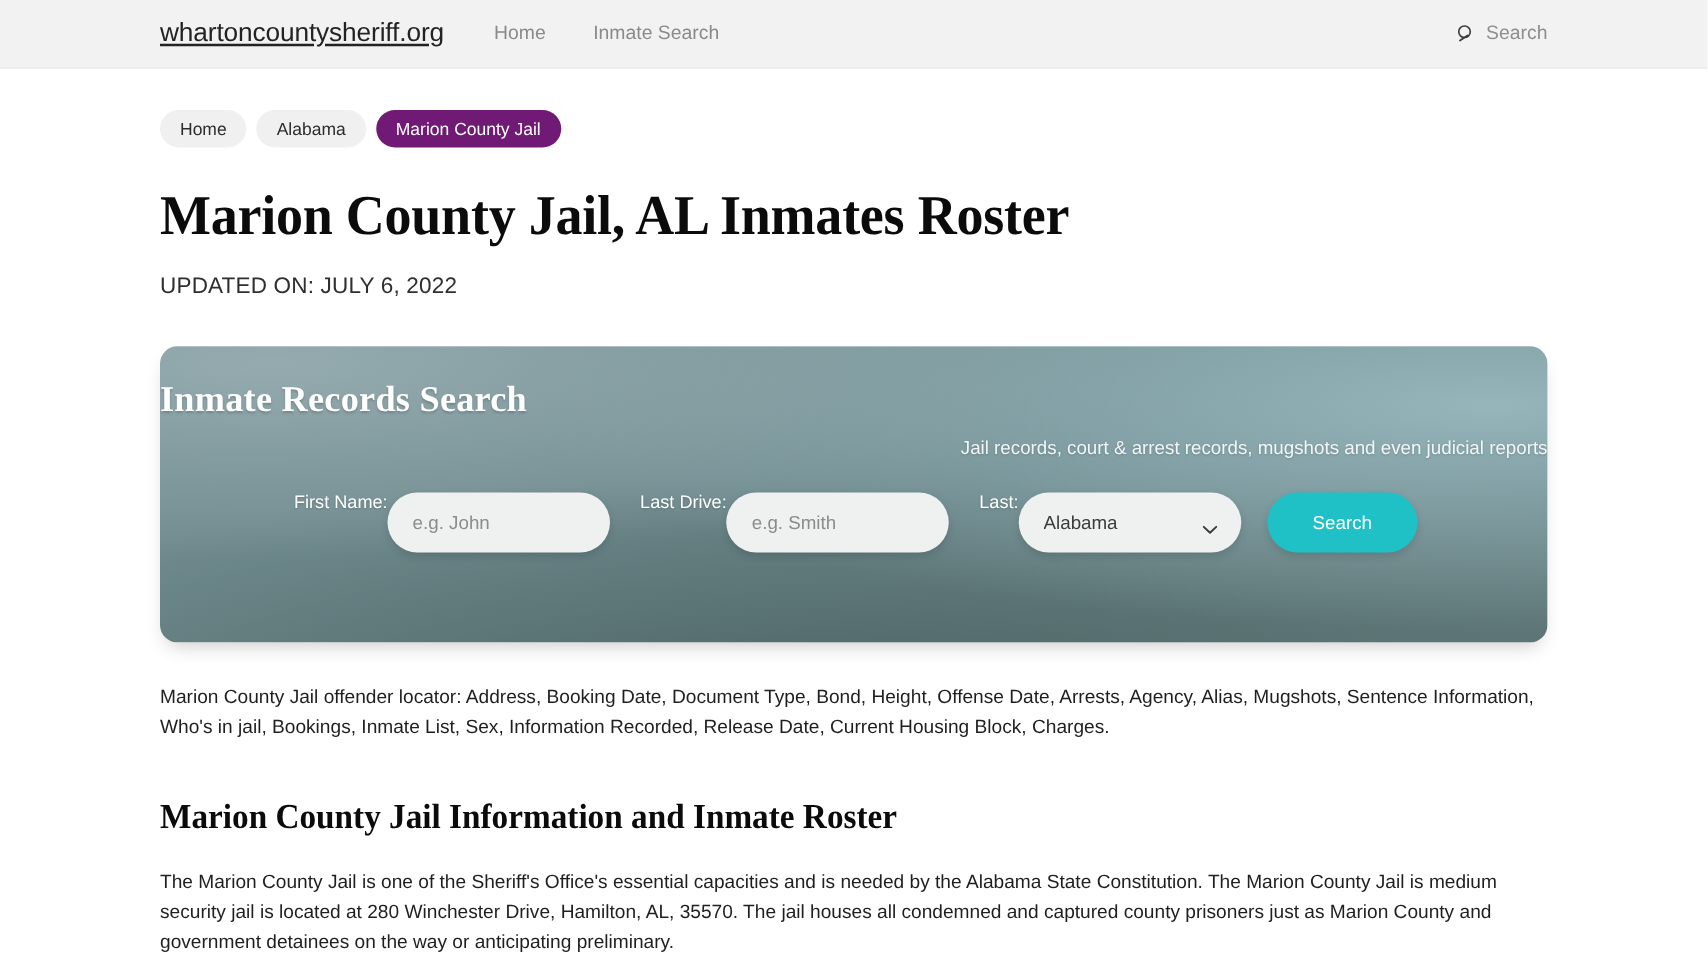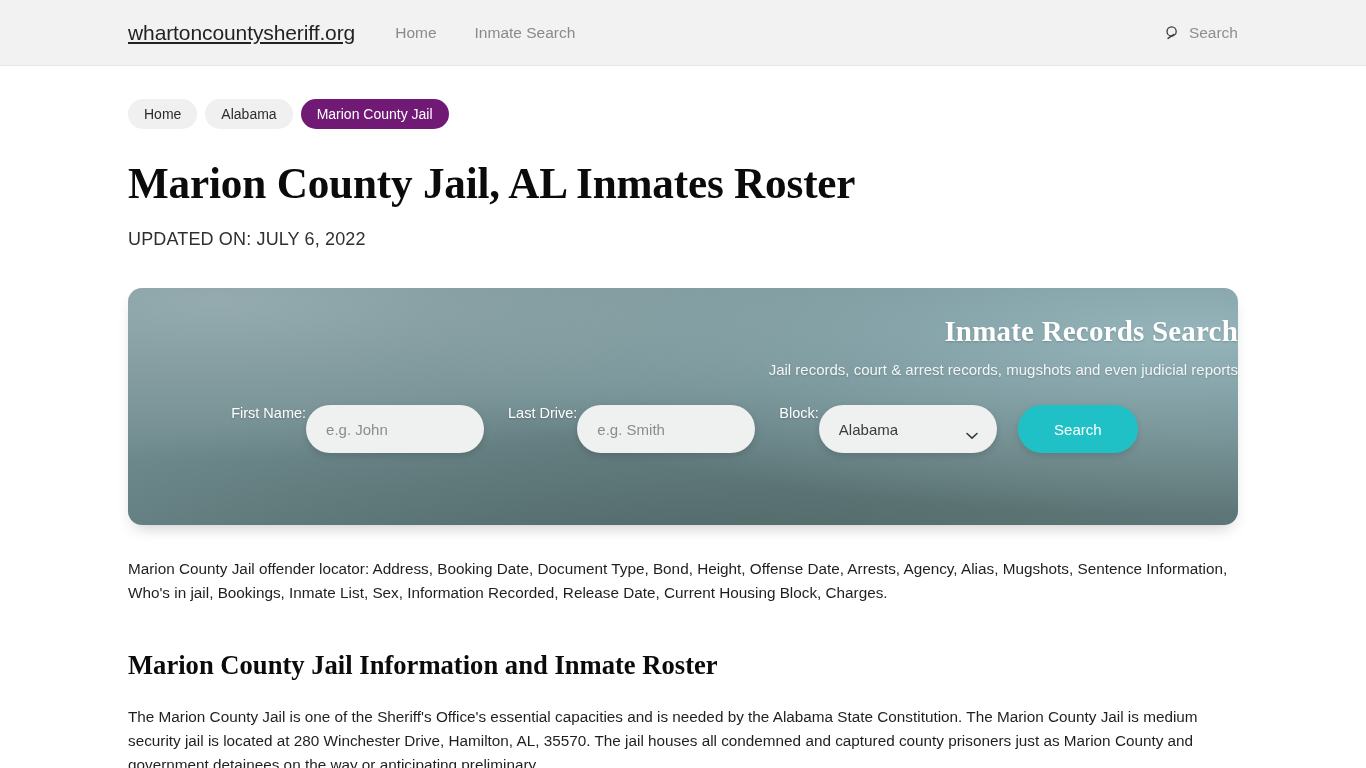--- a/index.html
+++ b/index.html
@@ -10,21 +10,21 @@
     height: 768px;
     overflow: hidden;
     background: #ffffff;
     font-family: "Liberation Sans", sans-serif;
     color: #222222;
     -webkit-font-smoothing: antialiased;
   }
 
   
   .site-header {
-    height: 66px;
+    height: 55px;
     background: #f2f2f2;
     border-bottom: 1px solid #e7e7e7;
     display: flex;
     align-items: flex-end;
     position: relative;
   }
   .header-inner {
     width: 1110px;
     margin: 0 auto;
     display: flex;
@@ -132,21 +132,21 @@
     overflow: hidden;
     background:
       radial-gradient(115% 120% at 8% 6%, rgba(150,172,176,0.95) 0%, rgba(150,172,176,0) 55%),
       radial-gradient(120% 130% at 96% 20%, rgba(152,184,190,0.95) 0%, rgba(152,184,190,0) 58%),
       radial-gradient(120% 120% at 50% 118%, rgba(78,100,100,0.92) 0%, rgba(78,100,100,0) 62%),
       radial-gradient(90% 120% at 82% 88%, rgba(104,128,128,0.75) 0%, rgba(104,128,128,0) 60%),
       linear-gradient(160deg, #748e92 0%, #6f8b8e 35%, #69858a 62%, #5d7678 100%);
     box-shadow: 0 8px 16px -6px rgba(0,0,0,0.22);
   }
   .hero-title {
-    text-align: right;
+    text-align: left;
     font-family: "Liberation Serif", serif;
     font-weight: 700;
     font-size: 29px;
     color: #ffffff;
     letter-spacing: 0.2px;
     margin: 0;
     padding-top: 27px;
     text-shadow: 0 1px 2px rgba(0,0,0,0.18);
   }
   .hero-sub {
@@ -284,21 +284,21 @@
         <label class="field-label">First Name:</label>
         <input class="text-input" type="text" placeholder="e.g. John" style="">
       </div>
 
       <div class="field">
         <label class="field-label">Last Drive:</label>
         <input class="text-input" type="text" placeholder="e.g. Smith" style="">
       </div>
 
       <div class="field">
-        <label class="field-label">Block:</label>
+        <label class="field-label">Last:</label>
         <div class="select-wrap">
           <select class="select-input">
             <option>Alabama</option>
           </select>
           <span class="select-chevron">
             <svg width="12" height="8" viewBox="0 0 12 8" aria-hidden="true">
               <polyline points="1,1.5 6,6.2 11,1.5" fill="none" stroke="#3b3b3b" stroke-width="1.6" stroke-linecap="round" stroke-linejoin="round"></polyline>
             </svg>
           </span>
         </div>

